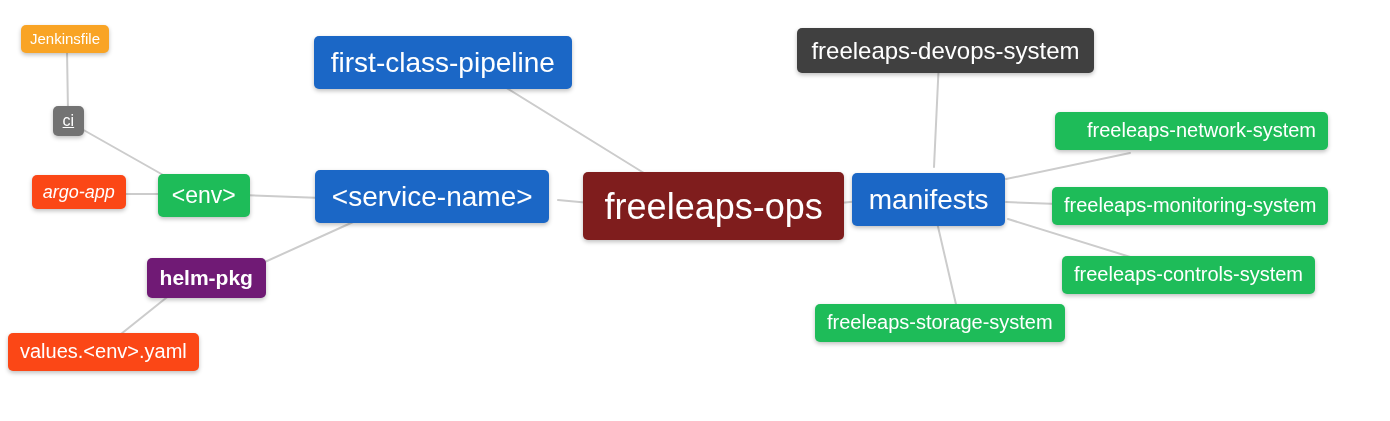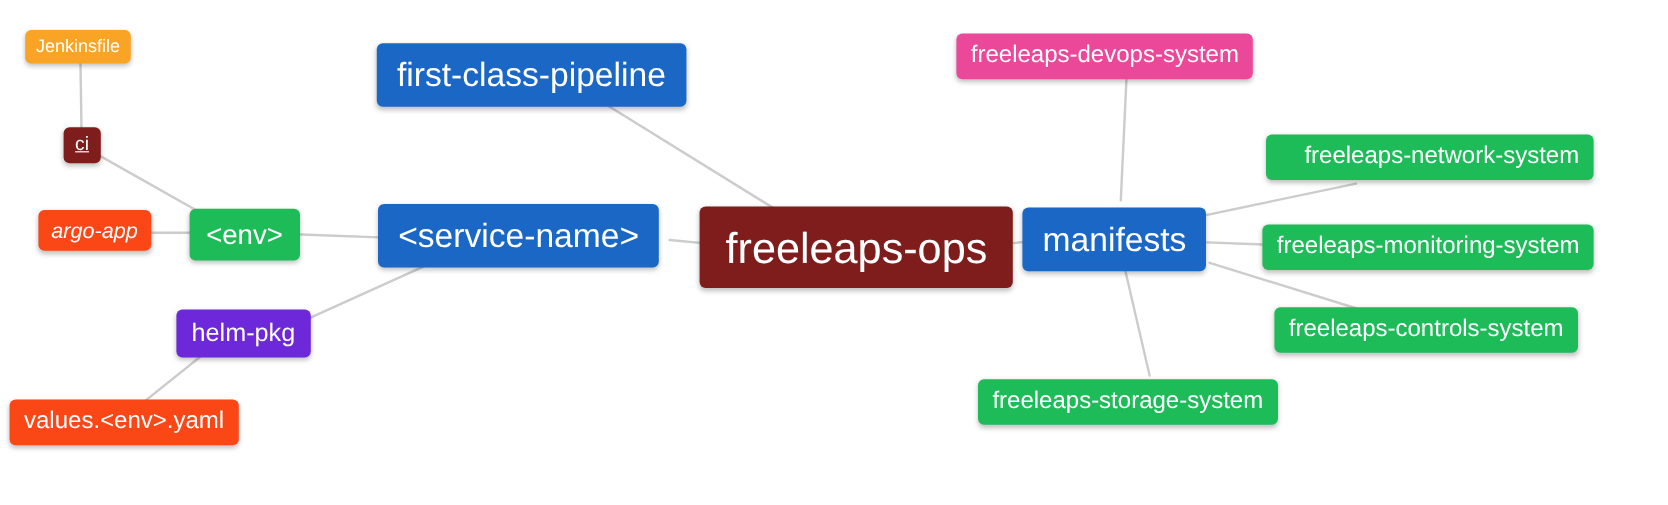--- a/index.html
+++ b/index.html
@@ -57,24 +57,24 @@
       <line x1="1006" y1="202" x2="1058" y2="204" stroke="#cccccc" stroke-width="2" stroke-linecap="round"></line>
       <line x1="1008" y1="219" x2="1140" y2="260" stroke="#cccccc" stroke-width="2" stroke-linecap="round"></line>
       <line x1="936" y1="218" x2="958" y2="313" stroke="#cccccc" stroke-width="2" stroke-linecap="round"></line>
     </svg>
   <div>
       <div class="node" style="left: 583px; top: 172px; font-size: 36px; background: #7f1d1d; color: rgb(255, 255, 255);">freeleaps-ops</div>
       <div class="node" style="left: 314px; top: 36px; font-size: 28px; background: rgb(27, 103, 198); color: rgb(255, 255, 255);">first-class-pipeline</div>
       <div class="node" style="left: 315px; top: 170px; font-size: 28px; background: rgb(27, 103, 198); color: rgb(255, 255, 255);">&lt;service-name&gt;</div>
       <div class="node" style="left: 852px; top: 173px; font-size: 28px; background: rgb(27, 103, 198); color: rgb(255, 255, 255); text-align: center;">manifests</div>
       <div class="node" style="left: 158px; top: 174px; font-size: 23px; background: rgb(30, 188, 89); color: rgb(255, 255, 255);">&lt;env&gt;</div>
-      <div class="node" style="left: 147px; top: 258px; font-size: 21px; background: #6d28d9; color: rgb(255, 255, 255);">helm-pkg</div>
-      <div class="node" style="left: 53px; top: 106px; font-size: 16px; background: #7f1d1d; color: rgb(255, 255, 255); text-decoration: underline;">ci</div>
+      <div class="node" style="left: 147px; top: 258px; font-size: 21px; background: #701a75; color: rgb(255, 255, 255); font-weight: bold;">helm-pkg</div>
+      <div class="node" style="left: 53px; top: 106px; font-size: 16px; background: #737373; color: rgb(255, 255, 255); text-decoration: underline;">ci</div>
       <div class="node" style="left: 32px; top: 175px; font-size: 18px; background: rgb(251, 71, 22); color: rgb(255, 255, 255); font-style: italic;">argo-app</div>
       <div class="node" style="left: 21px; top: 25px; font-size: 15px; background: rgb(249, 164, 37); color: rgb(255, 255, 255);">Jenkinsfile</div>
       <div class="node" style="left: 8px; top: 333px; font-size: 20px; background: rgb(251, 71, 22); color: rgb(255, 255, 255);">values.&lt;env&gt;.yaml</div>
-      <div class="node" style="left: 797px; top: 28px; font-size: 20px; background: #ec4899; color: rgb(255, 255, 255);">freeleaps-devops-system</div>
+      <div class="node" style="left: 797px; top: 28px; font-size: 24px; background: #404040; color: rgb(255, 255, 255);">freeleaps-devops-system</div>
       <div class="node" style="left: 1055px; top: 112px; font-size: 20px; background: rgb(30, 188, 89); color: rgb(255, 255, 255); padding-left: 32px;">freeleaps-network-system</div>
       <div class="node" style="left: 1052px; top: 187px; font-size: 20px; background: rgb(30, 188, 89); color: rgb(255, 255, 255); padding-left: 12px;">freeleaps-monitoring-system</div>
       <div class="node" style="left: 1062px; top: 256px; font-size: 20px; background: rgb(30, 188, 89); color: rgb(255, 255, 255);">freeleaps-controls-system</div>
-      <div class="node" style="left: 815px; top: 316px; font-size: 20px; background: rgb(30, 188, 89); color: rgb(255, 255, 255);">freeleaps-storage-system</div>
+      <div class="node" style="left: 815px; top: 304px; font-size: 20px; background: rgb(30, 188, 89); color: rgb(255, 255, 255);">freeleaps-storage-system</div>
     </div>
 </div>
 
 </body></html>

